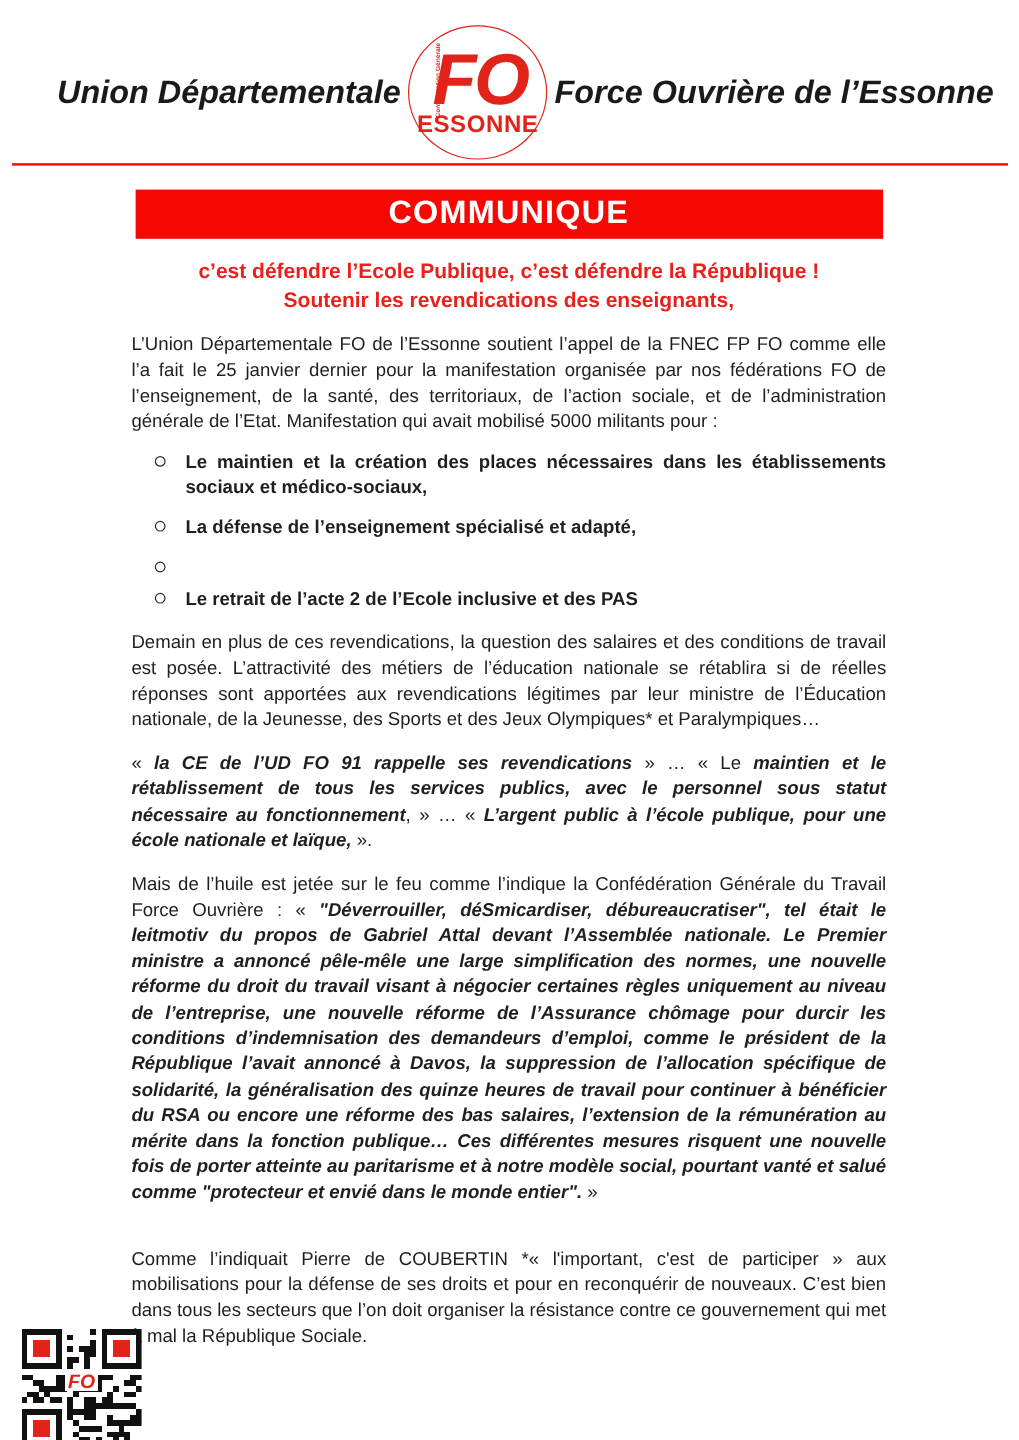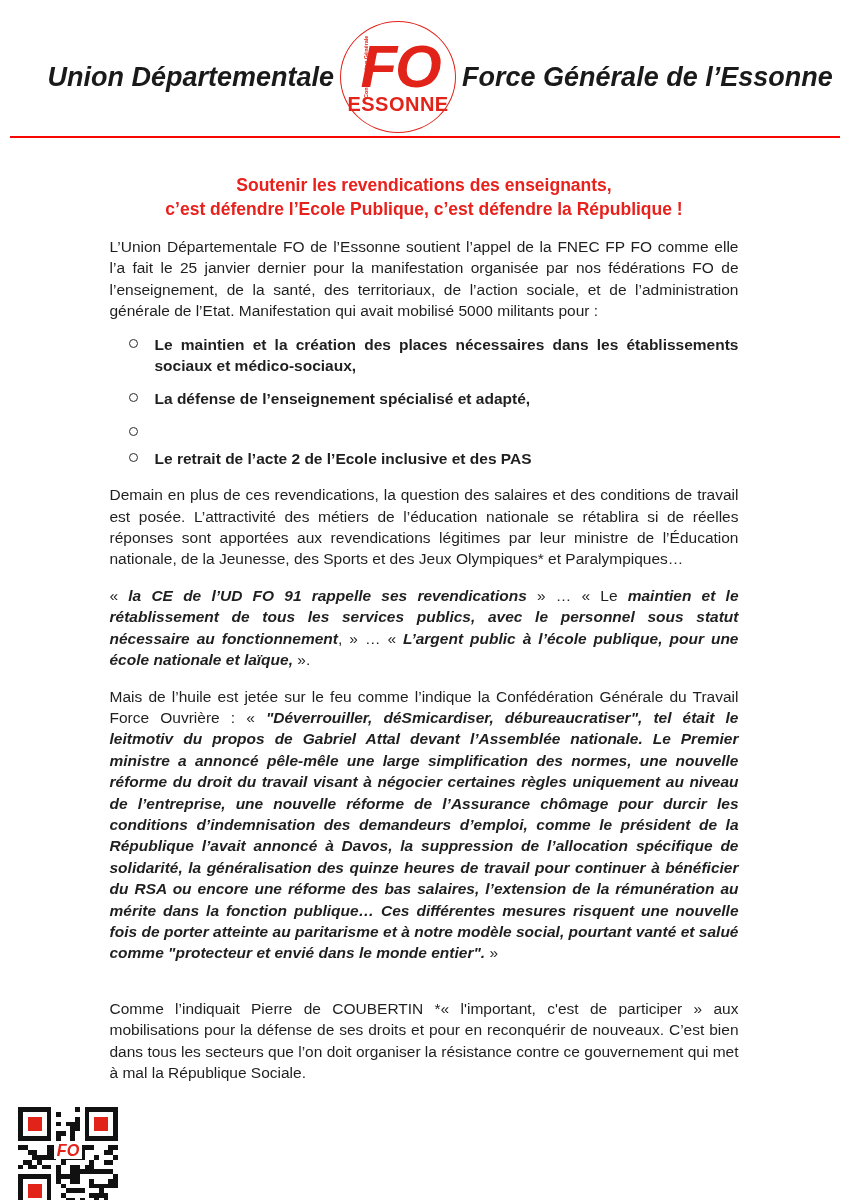--- a/index.html
+++ b/index.html
@@ -50,29 +50,30 @@
 
 <div class="page">
 
   <div class="header">
     <div class="header-title">Union Départementale</div>
     <div class="logo">
       <div class="logo-side">Confédération Générale du Travail</div>
       <div class="logo-fo">FO</div>
       <div class="logo-region">ESSONNE</div>
     </div>
-    <div class="header-title">Force Générale de l’Essonne</div>
+    <div class="header-title">Force Ouvrière de l’Essonne</div>
   </div>
 
   <div class="content">
 
+    <div class="band">COMMUNIQUE</div>
 
     <div class="headline">
+      <div>c’est défendre l’Ecole Publique, c’est défendre la République !</div>
       <div>Soutenir les revendications des enseignants,</div>
-      <div>c’est défendre l’Ecole Publique, c’est défendre la République !</div>
     </div>
 
     <p class="para">L’Union Départementale FO de l’Essonne soutient l’appel de la FNEC FP FO comme elle l’a fait le 25 janvier dernier pour la manifestation organisée par nos fédérations FO de l’enseignement, de la santé, des territoriaux, de l’action sociale, et de l’administration générale de l’Etat. Manifestation qui avait mobilisé 5000 militants pour :</p>
 
     <ul class="bullets">
       <li>
           <span class="marker"></span>
           <span class="b-text">Le maintien et la création des places nécessaires dans les établissements sociaux et médico-sociaux,</span>
         </li>
       <li>

